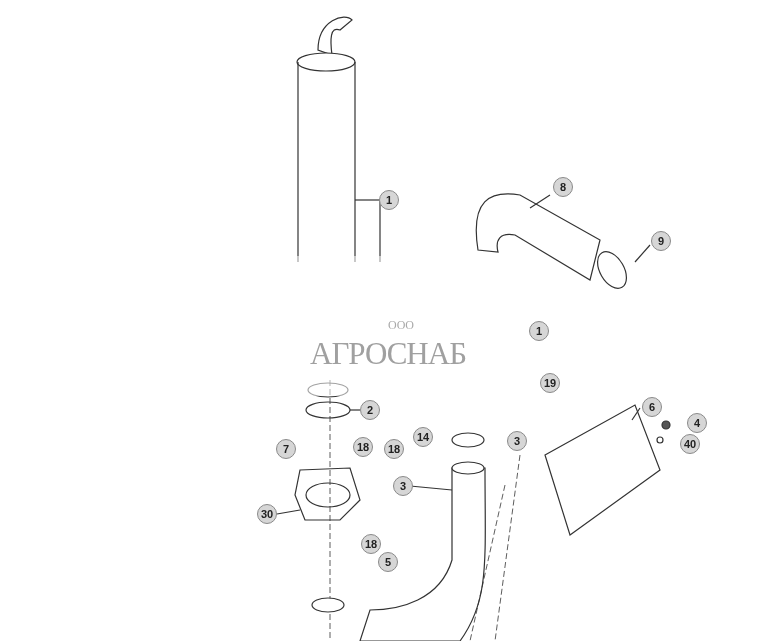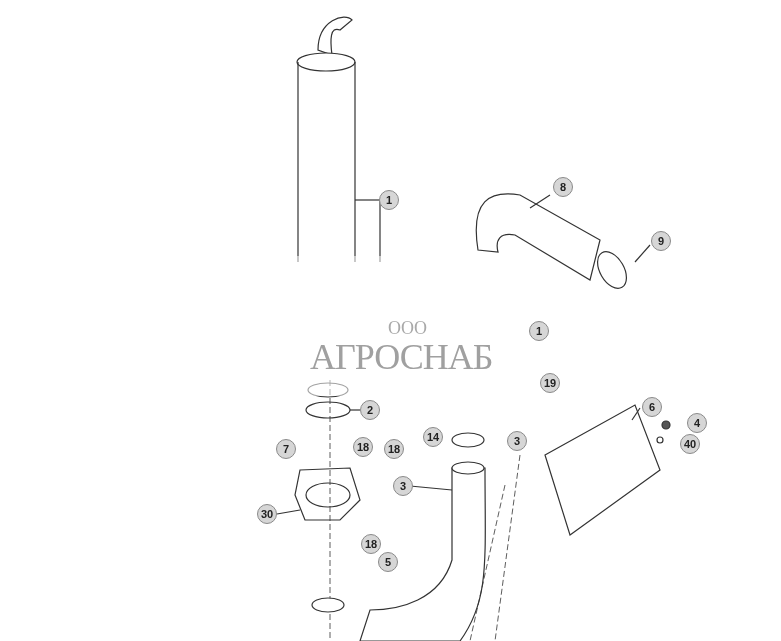--- a/index.html
+++ b/index.html
@@ -2,22 +2,22 @@
 <html><head>
 <meta charset="utf-8">
 <style>
   html, body { margin: 0; padding: 0; background: #ffffff; }
   body { width: 781px; height: 641px; position: relative; overflow: hidden; font-family: "Liberation Sans", sans-serif; }
   #diagram { position: absolute; left: 0; top: 0; width: 781px; height: 641px; }
   .callout { position: absolute; width: 20px; height: 20px; margin-left: -10px; margin-top: -10px; border-radius: 50%;
     background: #d6d6d6; border: 1px solid #8a8a8a; box-sizing: border-box; font-size: 11px; font-weight: bold; color: #222;
     display: flex; align-items: center; justify-content: center; cursor: pointer; }
   .watermark { position: absolute; left: 246px; top: 256px; width: 300px; height: 140px; background: rgba(255,255,255,0.55); pointer-events: none; }
-  .wm-ooo { position: absolute; left: 388px; top: 318px; font-family: "Liberation Serif", serif; font-size: 18px; color: #a9a9a9; }
-  .wm-name { position: absolute; left: 310px; top: 336px; font-family: "Liberation Serif", serif; font-size: 36px; color: #a0a0a0; letter-spacing: -1px; }
+  .wm-ooo { position: absolute; left: 388px; top: 318px; font-family: "Liberation Serif", serif; font-size: 12px; color: #a9a9a9; }
+  .wm-name { position: absolute; left: 310px; top: 336px; font-family: "Liberation Serif", serif; font-size: 31px; color: #a0a0a0; letter-spacing: -1px; }
 </style>
 </head>
 <body>
 
 <div id="diagram">
   <svg width="781" height="641" viewBox="0 0 781 641" fill="none" stroke="#333" stroke-width="1.2">
 
     <path d="M318 50 C318 20 345 12 352 20 L340 30 C330 26 330 40 332 55 Z" fill="#fff"></path>
     <ellipse cx="326" cy="62" rx="29" ry="9" fill="#fff"></ellipse>
     <line x1="298" y1="62" x2="298" y2="262"></line>
@@ -61,20 +61,20 @@
   <div class="callout" style="left:370px;top:410px">2</div>
   <div class="callout" style="left:403px;top:486px">3</div>
   <div class="callout" style="left:697px;top:423px">4</div>
   <div class="callout" style="left:388px;top:562px">5</div>
   <div class="callout" style="left:652px;top:407px">6</div>
   <div class="callout" style="left:286px;top:449px">7</div>
   <div class="callout" style="left:563px;top:187px">8</div>
   <div class="callout" style="left:661px;top:241px">9</div>
   <div class="callout" style="left:517px;top:441px">3</div>
   <div class="callout" style="left:550px;top:383px">19</div>
-  <div class="callout" style="left:433px;top:437px">14</div>
+  <div class="callout" style="left:423px;top:437px">14</div>
   <div class="callout" style="left:539px;top:331px">1</div>
   <div class="callout" style="left:363px;top:447px">18</div>
   <div class="callout" style="left:371px;top:544px">18</div>
   <div class="callout" style="left:394px;top:449px">18</div>
   <div class="callout" style="left:267px;top:514px">30</div>
   <div class="callout" style="left:690px;top:444px">40</div>
 </div>
 
 </body></html>

